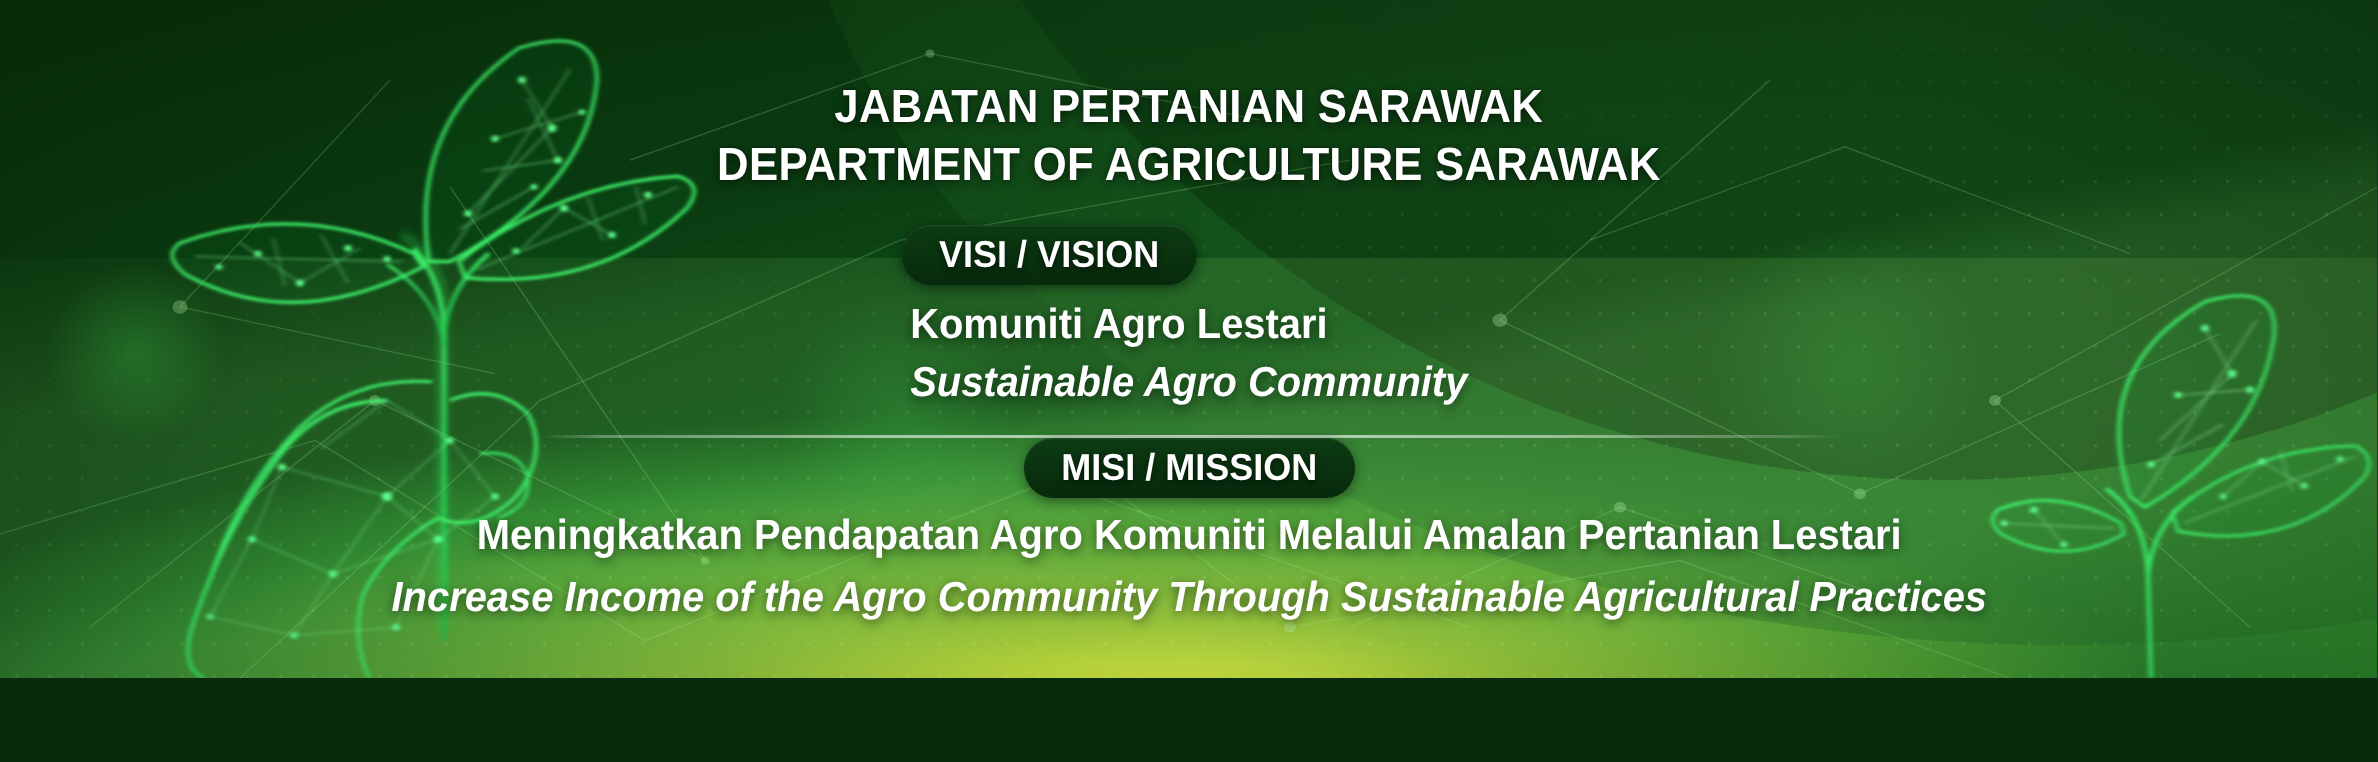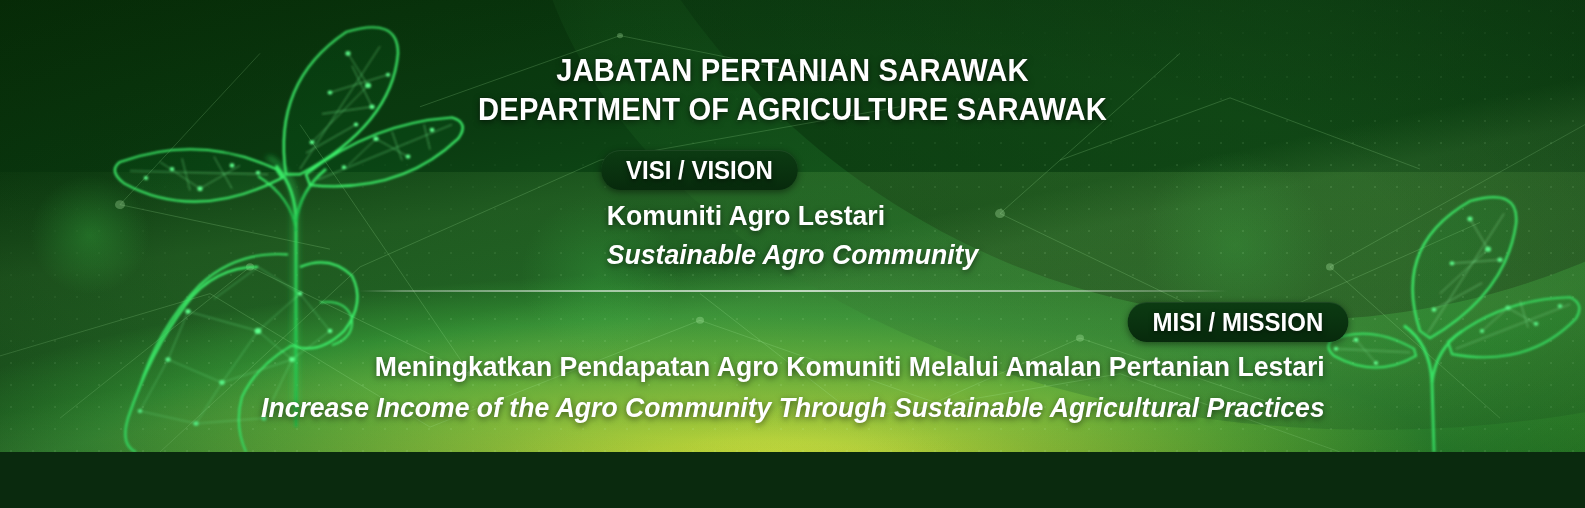--- a/index.html
+++ b/index.html
@@ -89,21 +89,21 @@
     font-size:25px;
     line-height:40px;
     padding:0 26px;
     border-radius:24px;
     background:linear-gradient(180deg,#0c3b12 0%,#0a3410 45%,#072a0c 100%);
     box-shadow:0 2px 8px rgba(0,0,0,.45), inset 0 1px 0 rgba(255,255,255,.07);
     text-shadow:0 2px 5px rgba(0,0,0,.55);
     transform:scaleX(.96);
   }
   .vision-wrap{ margin-top:19px; }
-  .mission-wrap{ margin-top:10px; text-align:right; }
+  .mission-wrap{ text-align:center; }
 
   .line-bm{
     color:#fff; font-weight:700;
     text-shadow:0 2px 7px rgba(0,0,0,.55);
     transform:scaleX(.95);
   }
   .line-en{
     color:#fff; font-weight:700; font-style:italic;
     text-shadow:0 2px 7px rgba(0,0,0,.55);
     transform:scaleX(.95);

